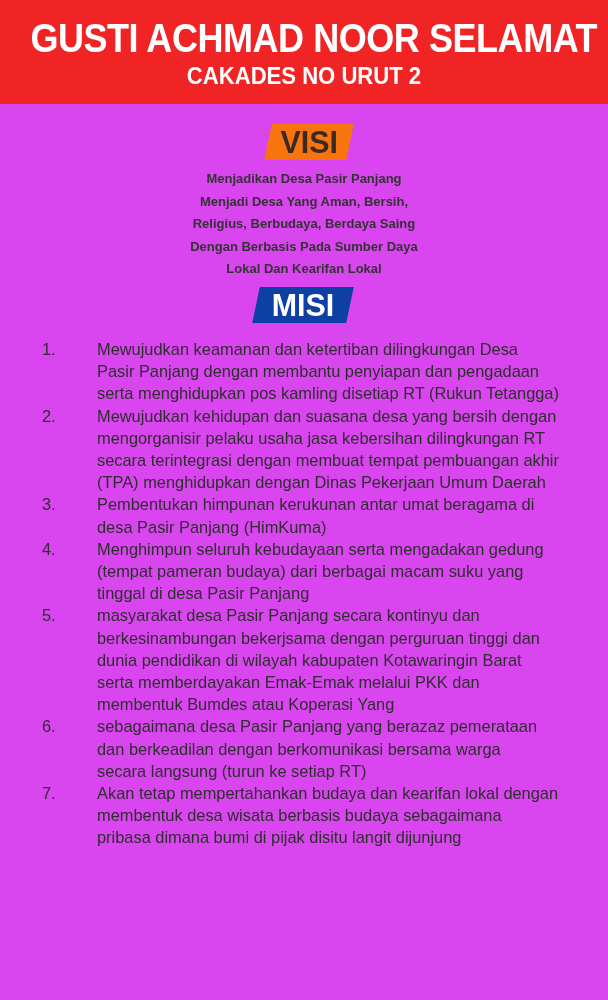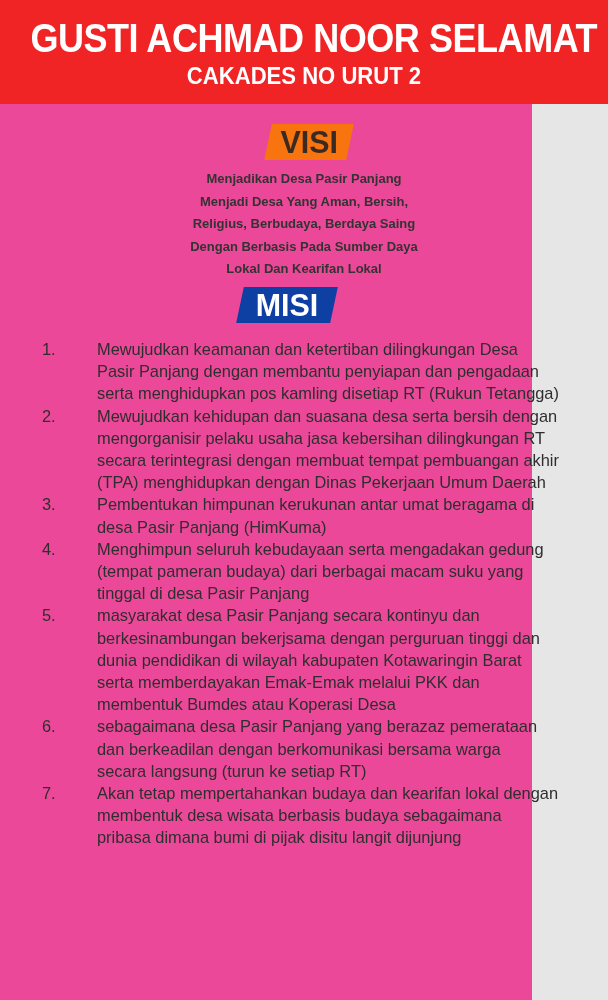--- a/index.html
+++ b/index.html
@@ -5,23 +5,23 @@
     * { margin: 0; padding: 0; box-sizing: border-box; }
     html, body {
       width: 608px;
       height: 1000px;
       overflow: hidden;
       background: #e6e6e6;
       font-family: "Liberation Sans", sans-serif;
     }
     .page {
       position: relative;
-      width: 532px;
+      width: 608px;
       height: 1000px;
-      background: #ec4899;
+      background: #d946ef;
     }
     .header {
       position: absolute;
       left: 0; top: 0;
       width: 608px;
       height: 104px;
       background: #f02424;
       text-align: center;
       color: #ffffff;
     }
@@ -63,21 +63,21 @@
     .badge-text {
       position: relative;
       font-size: 32px;
       font-weight: bold;
       line-height: 36px;
       transform: scaleX(0.95);
     }
     .badge-visi { left: 268px; top: 124px; width: 82px; }
     .badge-visi .badge-bg { background: #f7740f; }
     .badge-visi .badge-text { color: #3a2a22; }
-    .badge-misi { left: 240px; top: 287px; width: 94px; }
+    .badge-misi { left: 256px; top: 287px; width: 94px; }
     .badge-misi .badge-bg { background: #0e3fa3; }
     .badge-misi .badge-text { color: #ffffff; }
     .vision {
       position: absolute;
       left: 100px;
       width: 408px;
       top: 168px;
       text-align: center;
       color: #333333;
       font-size: 13px;
@@ -144,21 +144,21 @@
       <span class="mission-num">1.</span>
       <span class="mission-text">
         <span class="mission-line">Mewujudkan keamanan dan ketertiban dilingkungan Desa</span>
         <span class="mission-line">Pasir Panjang dengan membantu penyiapan dan pengadaan</span>
         <span class="mission-line">serta menghidupkan pos kamling disetiap RT (Rukun Tetangga)</span>
       </span>
     </li>
     <li class="mission-item">
       <span class="mission-num">2.</span>
       <span class="mission-text">
-        <span class="mission-line">Mewujudkan kehidupan dan suasana desa serta bersih dengan</span>
+        <span class="mission-line">Mewujudkan kehidupan dan suasana desa yang bersih dengan</span>
         <span class="mission-line">mengorganisir pelaku usaha jasa kebersihan dilingkungan RT</span>
         <span class="mission-line">secara terintegrasi dengan membuat tempat pembuangan akhir</span>
         <span class="mission-line">(TPA) menghidupkan dengan Dinas Pekerjaan Umum Daerah</span>
       </span>
     </li>
     <li class="mission-item">
       <span class="mission-num">3.</span>
       <span class="mission-text">
         <span class="mission-line">Pembentukan himpunan kerukunan antar umat beragama di</span>
         <span class="mission-line">desa Pasir Panjang (HimKuma)</span>
@@ -172,21 +172,21 @@
         <span class="mission-line">tinggal di desa Pasir Panjang</span>
       </span>
     </li>
     <li class="mission-item">
       <span class="mission-num">5.</span>
       <span class="mission-text">
         <span class="mission-line">masyarakat desa Pasir Panjang secara kontinyu dan</span>
         <span class="mission-line">berkesinambungan bekerjsama dengan perguruan tinggi dan</span>
         <span class="mission-line">dunia pendidikan di wilayah kabupaten Kotawaringin Barat</span>
         <span class="mission-line">serta memberdayakan Emak-Emak melalui PKK dan</span>
-        <span class="mission-line">membentuk Bumdes atau Koperasi Desa</span>
+        <span class="mission-line">membentuk Bumdes atau Koperasi Yang</span>
       </span>
     </li>
     <li class="mission-item">
       <span class="mission-num">6.</span>
       <span class="mission-text">
         <span class="mission-line">sebagaimana desa Pasir Panjang yang berazaz pemerataan</span>
         <span class="mission-line">dan berkeadilan dengan berkomunikasi bersama warga</span>
         <span class="mission-line">secara langsung (turun ke setiap RT)</span>
       </span>
     </li>

